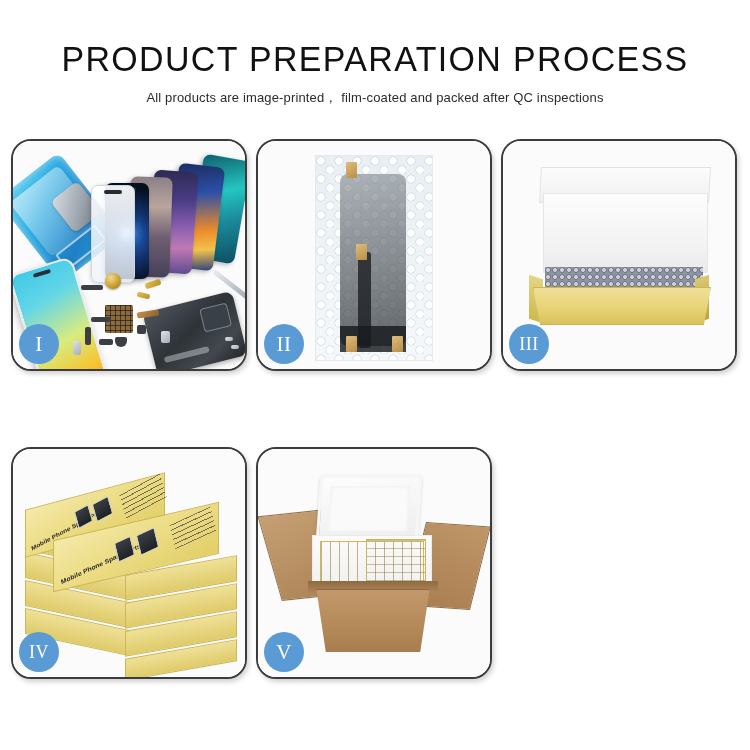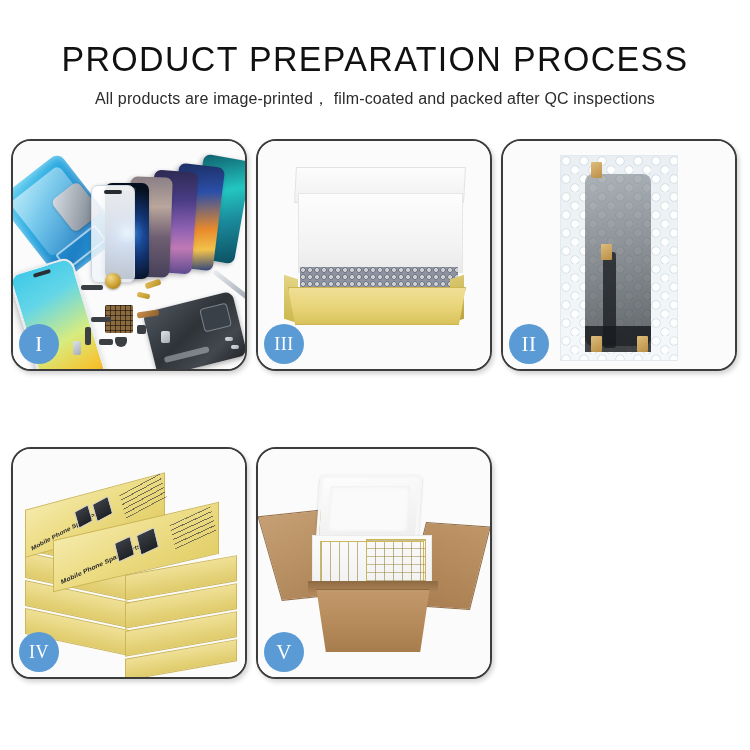--- a/index.html
+++ b/index.html
@@ -35,21 +35,21 @@
     font-weight: 400;
     letter-spacing: 1.4px;
     color: #111111;
     line-height: 1.08;
     transform: scaleX(0.97);
     white-space: nowrap;
   }
   .sub-title {
     margin: 0;
     padding-top: 11px;
-    font-size: 16px;
+    font-size: 13px;
     font-weight: 400;
     color: #2b2b2b;
     letter-spacing: 0.15px;
     white-space: nowrap;
   }
 
   
   .grid {
     position: absolute;
     left: 11px;
@@ -555,44 +555,44 @@
           <div class="part silver" style="left:212px; top:196px; width:8px; height:4px;"></div>
           <div class="part silver" style="left:218px; top:204px; width:8px; height:4px;"></div>
           <div class="part silver" style="left:208px; top:206px; width=6px; height:4px;"></div>
         </div>
       </div>
       <div class="badge">I</div>
     </div>
 
     <div class="panel">
       <div class="panel-inner">
-        <div class="box3-lid"></div>
-        <div class="box3-foam-back"></div>
-        <div class="box3-bubble-layer"></div>
-        <div class="box3-left-flap"></div>
-        <div class="box3-right-flap"></div>
-        <div class="box3-front"></div>
-      </div>
-      <div class="badge small-num">III</div>
-    </div>
-
-    <div class="panel">
-      <div class="panel-inner">
         <div class="bag">
           <div class="bag-item"></div>
           <div class="bag-flex"></div>
           <div class="bag-base"></div>
           <div class="bag-tape" style="left:30px; top:6px;"></div>
           <div class="bag-tape" style="left:40px; top:88px;"></div>
           <div class="bag-tape" style="left:30px; bottom:8px;"></div>
           <div class="bag-tape" style="left:76px; bottom:8px;"></div>
           <div class="bubbles"></div>
         </div>
       </div>
       <div class="badge">II</div>
+    </div>
+
+    <div class="panel">
+      <div class="panel-inner">
+        <div class="box3-lid"></div>
+        <div class="box3-foam-back"></div>
+        <div class="box3-bubble-layer"></div>
+        <div class="box3-left-flap"></div>
+        <div class="box3-right-flap"></div>
+        <div class="box3-front"></div>
+      </div>
+      <div class="badge small-num">III</div>
     </div>
 
     <div class="panel">
       <div class="panel-inner">
         <div class="stack">
 
           <div class="kbox kbox-side" style="left:6px;  top:66px;  width:104px; height:26px; transform:skewY(12deg);"></div>
           <div class="kbox kbox-side" style="left:6px;  top:94px;  width:104px; height:26px; transform:skewY(12deg);"></div>
           <div class="kbox kbox-side" style="left:6px;  top:122px; width:104px; height:26px; transform:skewY(12deg);"></div>
           <div class="kbox kbox-side" style="left:6px;  top:150px; width:104px; height:26px; transform:skewY(12deg);"></div>

